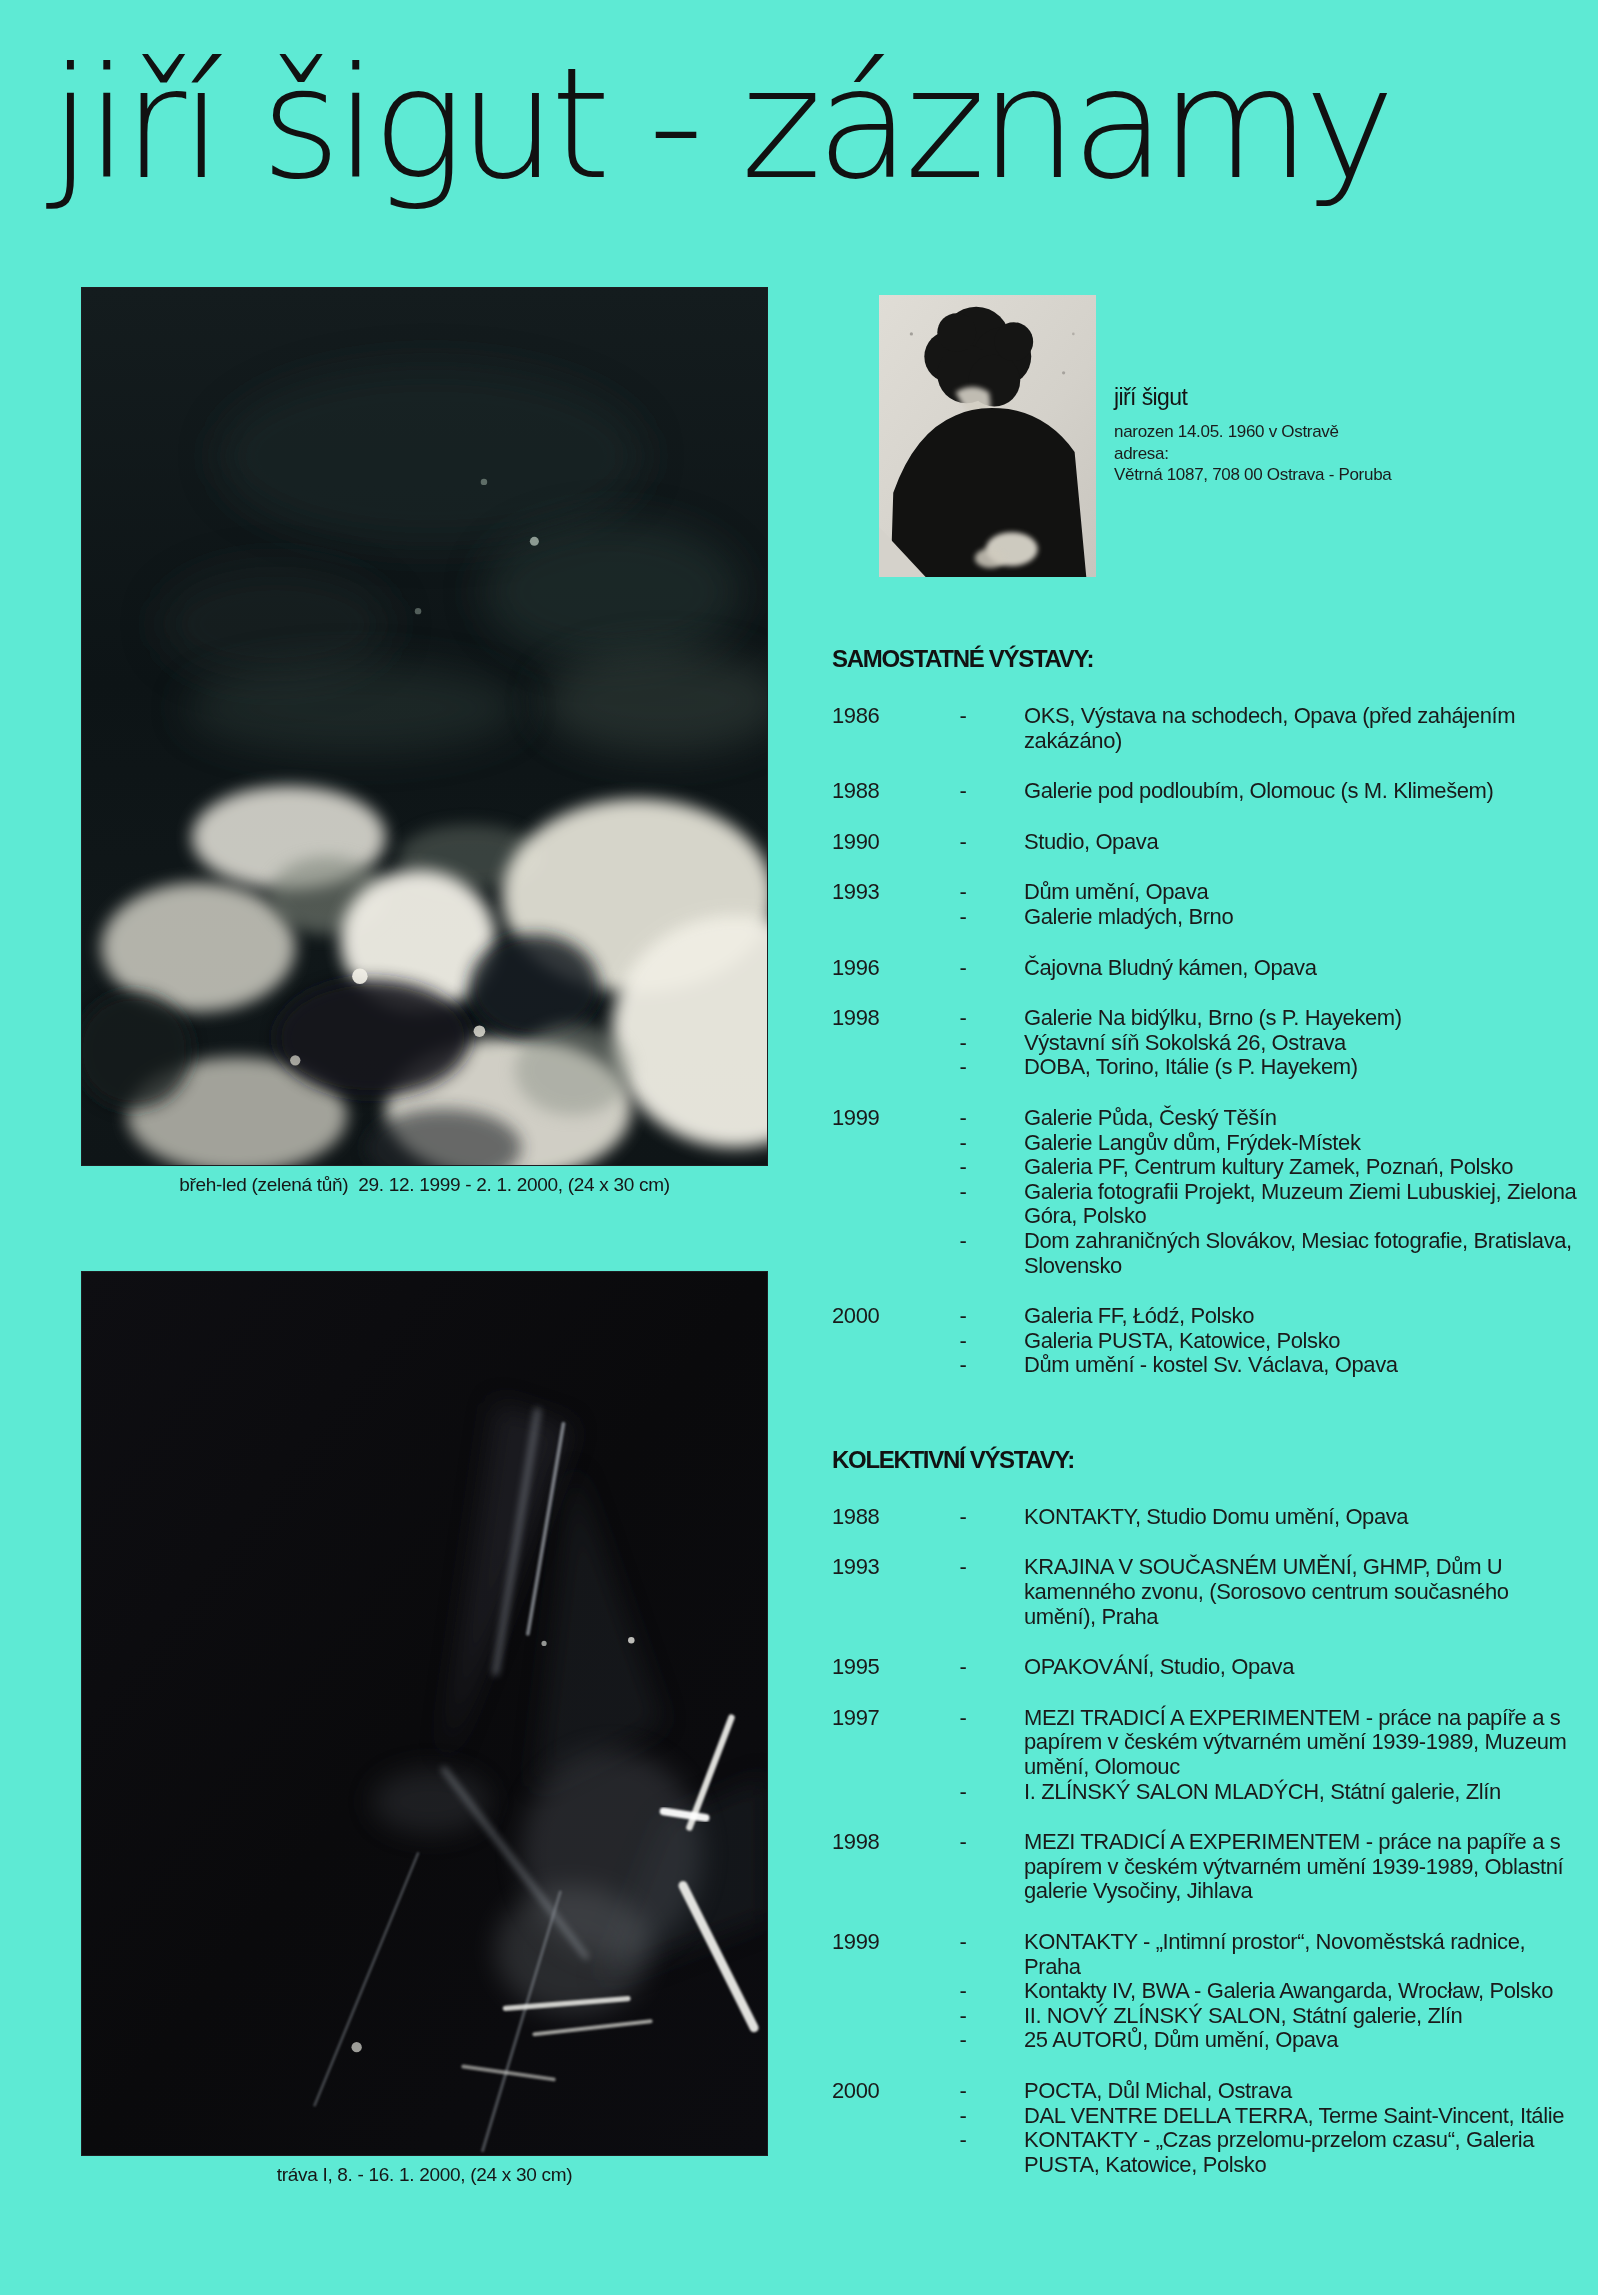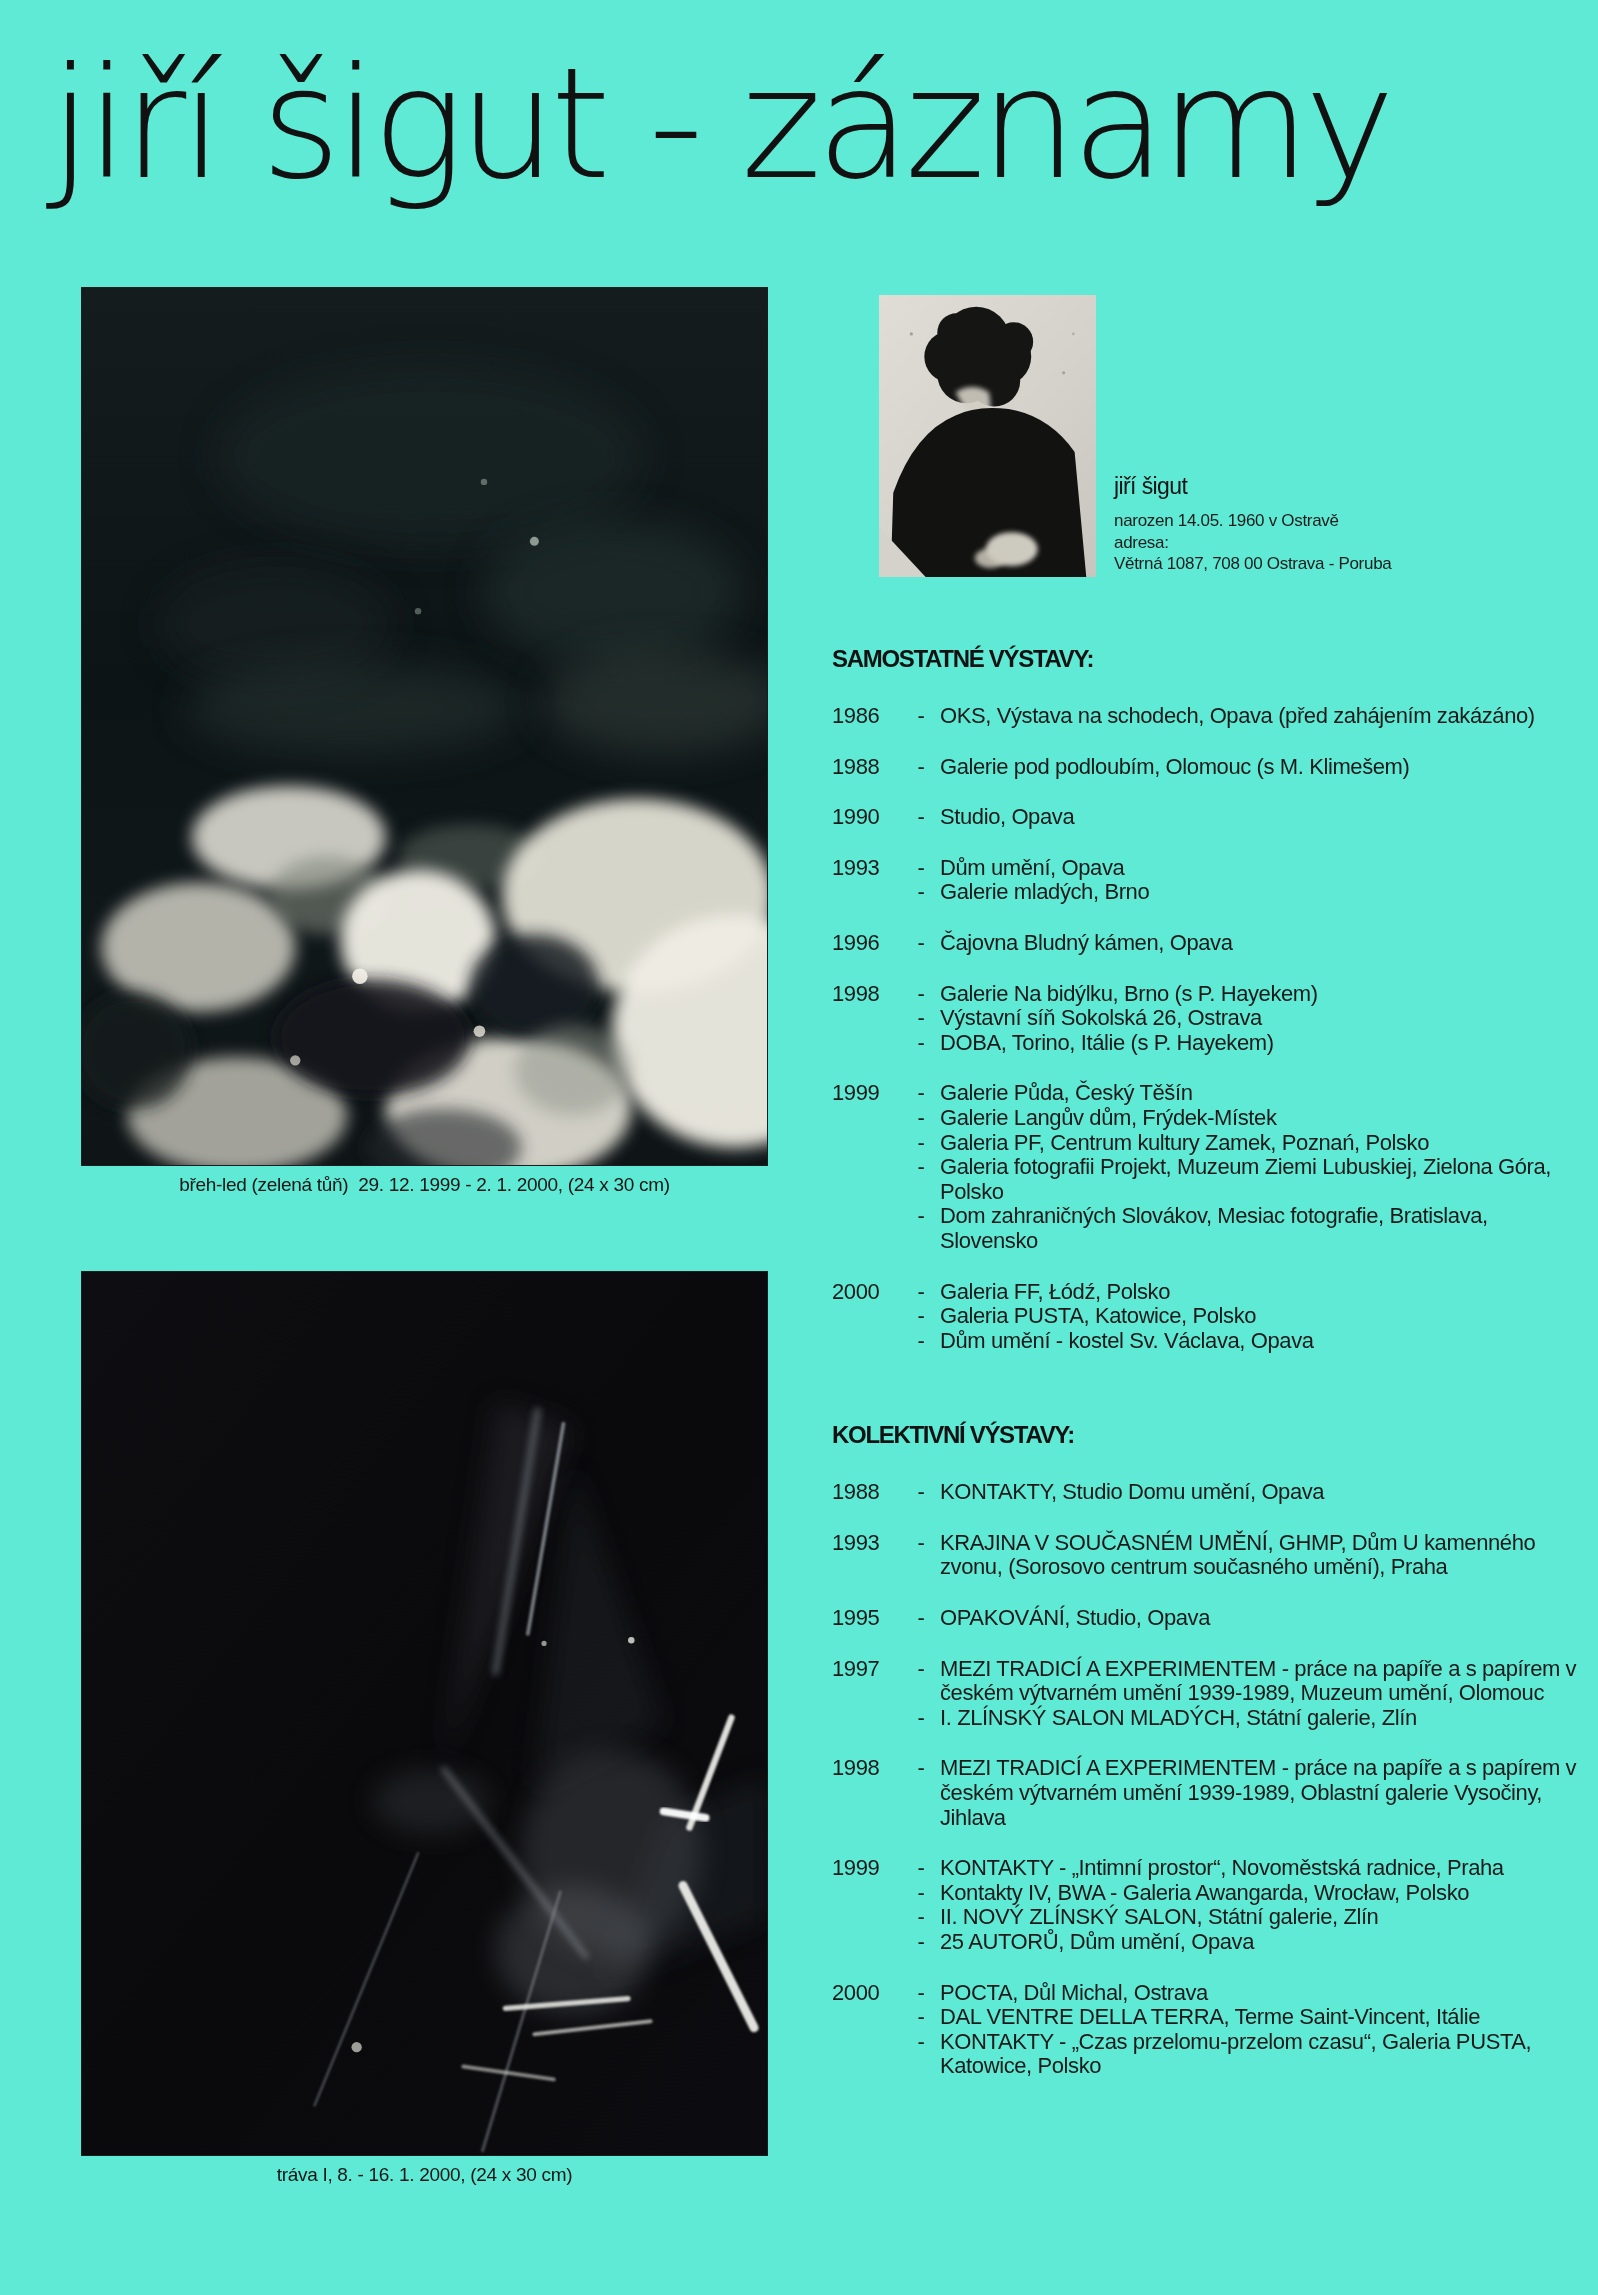--- a/index.html
+++ b/index.html
@@ -21,33 +21,33 @@
   .photo { display:block; border:1.3px solid #1d1d20; box-sizing:border-box; }
   .photo svg { display:block; width:100%; height:100%; }
   .photo1 { width:687px; height:879px; }
   .photo2 { width:687px; height:885px; }
   .caption {
     margin-top:7.8px; text-align:center; font-size:19px;
     letter-spacing:-0.3px; color:#161616; white-space:pre-wrap;
   }
   
   .right-col { position:absolute; left:832px; top:295px; width:751px; }
-  .bio-row { display:flex; align-items:flex-end; height:282px;padding-left:47px; }
+  .bio-row { display:flex; align-items:center; height:282px;padding-left:47px; }
   .portrait { width:217px; height:282px; flex:0 0 217px; }
   .portrait svg { display:block; width:100%; height:100%; }
   .bio { margin-left:18px; padding-bottom:2.6px; }
   .bio-name { font-size:23px; letter-spacing:-0.6px; margin-bottom:10.4px; color:#141414; }
   .bio-line { font-size:17px; letter-spacing:-0.3px; line-height:21.4px; color:#1c1c1c; }
   .exh-heading {
     margin:68px 0 31px 0; font-size:24px; font-weight:bold;
     letter-spacing:-1.3px; color:#121212;
   }
   .entry-row {
     display:grid; grid-template-columns:70px 38px 1fr;
-    font-size:22px; line-height:24.6px; letter-spacing:-0.4px; color:#1a1a1a;
+    font-size:22px; line-height:24.6px; letter-spacing:-0.4px; color:#1a1a1a;gap:42px;
   }
   .entry-row .year { text-align:left; }
   .entry-row .dash { text-align:center; }
   .entry-row.group-end { margin-bottom:26px; }
 </style>
 </head>
 <body>
 
 <div class="page">
 

